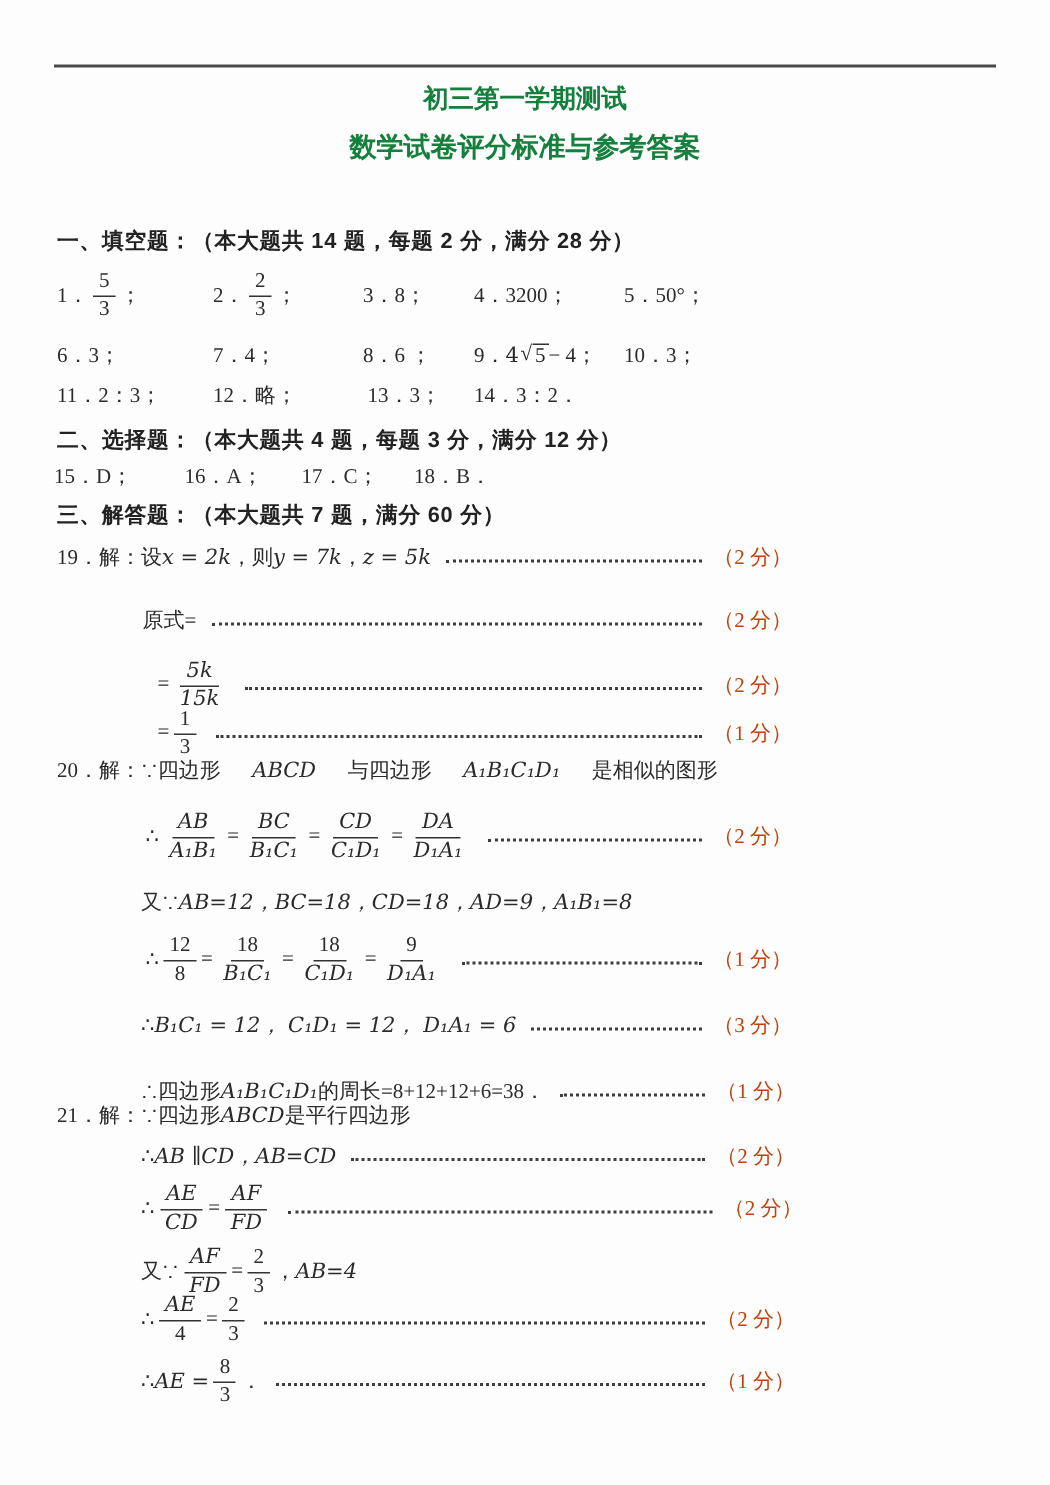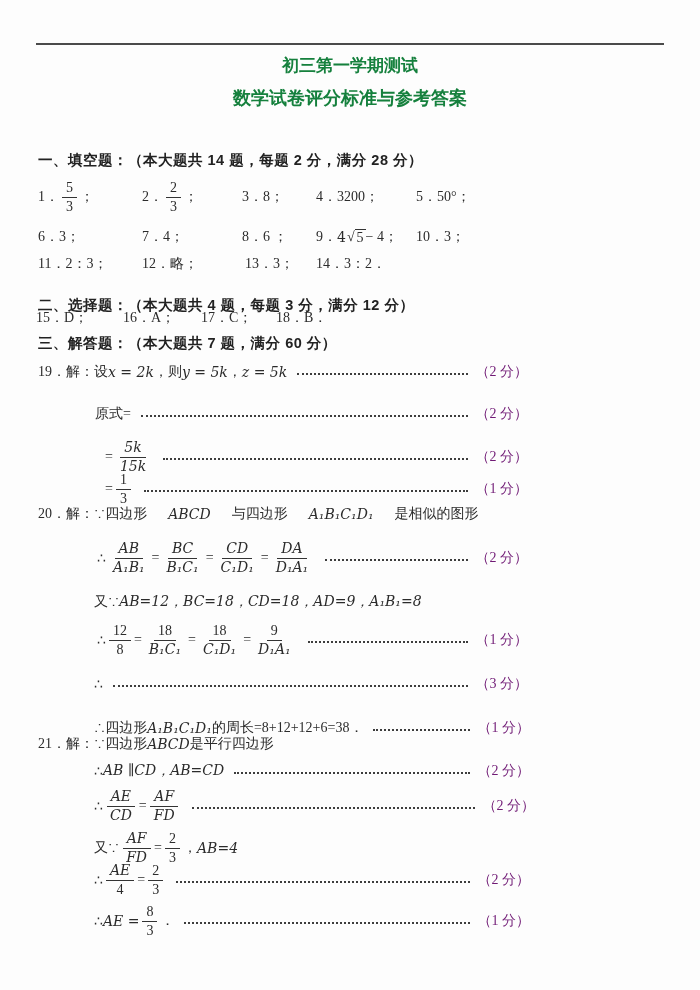--- a/index.html
+++ b/index.html
@@ -13,21 +13,21 @@
   .cn{font-family:"Liberation Serif","DejaVu Serif",serif;font-style:normal;}
   .math{font-family:"DejaVu Serif","Liberation Serif",serif;font-style:italic;}
   .up{font-style:normal;}
   .hd{font-family:"Liberation Sans","DejaVu Sans",sans-serif;font-weight:700;font-size:14.5px;letter-spacing:.5px;color:#222;}
   .rule{border-top:2px solid #4a4a4a;height:0;}
   .doc-title{width:700px;text-align:center;font-family:"Liberation Sans","DejaVu Sans",sans-serif;font-weight:700;color:#15803d;}
   .frac{display:inline-flex;flex-direction:column;align-items:center;margin:0 3px;line-height:1.25;text-align:center;}
   .frac .fn{padding:0 4px;border-bottom:1.3px solid #333;}
   .frac .fd{padding:0 4px;}
   .dots{flex:1 1 auto;height:0;border-bottom:2px dotted #3d3d3d;margin:0 8px 0 10px;transform:translateY(2px);min-width:20px;}
-  .score{white-space:nowrap;color:#701a75;}
+  .score{white-space:nowrap;color:#c2410c;}
   .cell{display:inline-flex;align-items:center;}
   .w104{width:104px}.w100{width:100px}.w74{width:74px}.w103{width:103px}.w71{width:71px}
   .cw87{width:87px}.cw78{width:78px}.cw75{width:75px}
   .radical{font-style:normal;margin-left:1px;}
   .radicand{border-top:1.3px solid #333;padding:0 2px;font-style:normal;}
 </style>
 </head>
 <body>
 
 <div id="page">
@@ -108,36 +108,36 @@
     <span class="cell w71">
       <span class="cn">13．</span>
       <span class="cn">3；</span>
     </span>
     <span class="cell">
       <span class="cn">14．</span>
       <span class="cn">3：2．</span>
     </span>
   </div>
 
-  <div class="abs hd" style="top:296px;left:38px;">二、选择题：（本大题共 4 题，每题 3 分，满分 12 分）</div>
+  <div class="abs hd" style="top:284px;left:38px;">二、选择题：（本大题共 4 题，每题 3 分，满分 12 分）</div>
 
   <div class="abs line" style="top:307px;left:36px;height:22px;text-align:center;">
     <span class="cell cw87 cn">15．D；</span>
     <span class="cell cw78 cn">16．A；</span>
     <span class="cell cw75 cn">17．C；</span>
     <span class="cell cn">18．B．</span>
   </div>
 
   <div class="abs hd" style="top:334px;left:38px;">三、解答题：（本大题共 7 题，满分 60 分）</div>
 
   <div class="abs line" style="top:361px;left:38px;width:490px;height:22px;">
     <span class="cn">19．解：设 </span>
     <span class="math">x = 2k</span>
     <span class="cn"> ，则 </span>
-    <span class="math">y = 5k</span>
+    <span class="math">y = 7k</span>
     <span class="cn"> ， </span>
     <span class="math">z = 5k</span>
     <span class="dots"></span>
     <span class="score cn">（2 分）</span>
   </div>
 
   <div class="abs line" style="top:391px;left:95px;width:433px;height:46px;">
     <span class="cn">原式=</span>
     <span class="dots"></span>
     <span class="score cn">（2 分）</span>
@@ -221,20 +221,21 @@
     <span class="frac">
         <span class="fn cn">9</span>
         <span class="fd math">D₁A₁</span>
       </span>
     <span class="dots"></span>
     <span class="score cn">（1 分）</span>
   </div>
 
   <div class="abs line" style="top:671px;left:94px;width:434px;height:26px;">
     <span class="cn">∴</span>
+    <span class="math">B₁C₁ = 12， C₁D₁ = 12， D₁A₁ = 6</span>
     <span class="dots"></span>
     <span class="score cn">（3 分）</span>
   </div>
 
   <div class="abs line" style="top:716px;left:94px;width:436px;height:24px;">
     <span class="cn">∴四边形 </span>
     <span class="math">A₁B₁C₁D₁</span>
     <span class="cn"> 的周长=8+12+12+6=38．</span>
     <span class="dots"></span>
     <span class="score cn">（1 分）</span>

